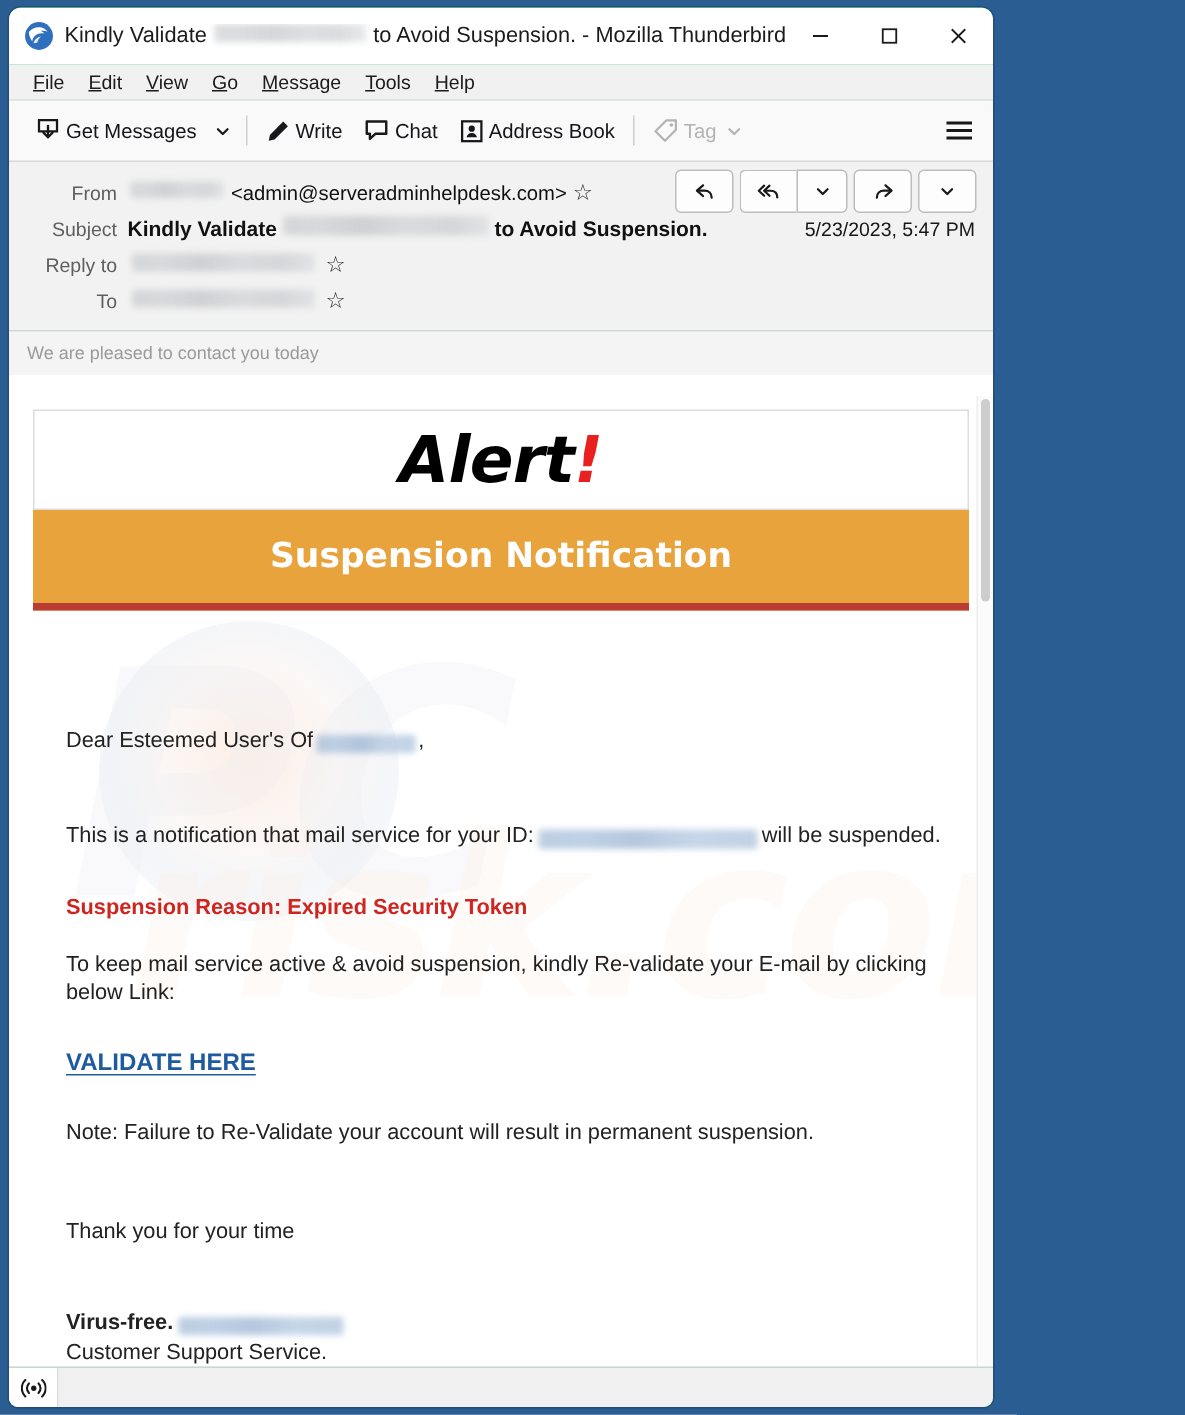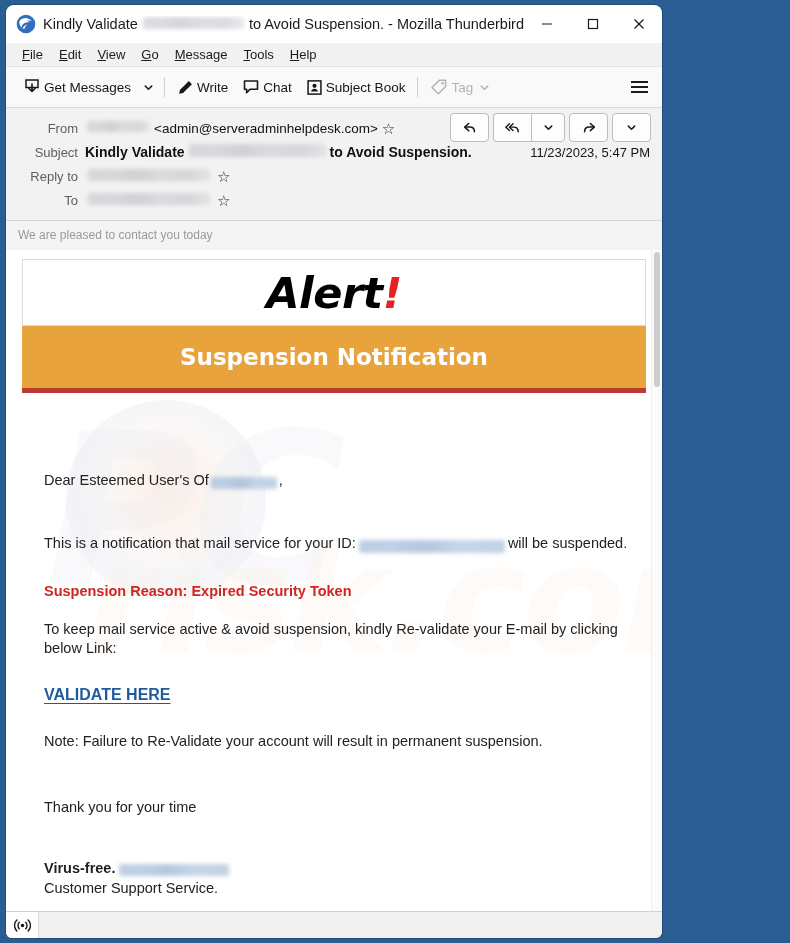--- a/index.html
+++ b/index.html
@@ -216,20 +216,21 @@
   .rbtn-pair .rbtn:last-child { border-radius: 0 4px 4px 0; min-width: 22px; }
 
   
   .msg-body {
     flex: 1 1 auto;
     position: relative;
     overflow: hidden;
     background: #ffffff;
     display: flex;
     flex-direction: column;
+    gap: 14px;
   }
   .preview-line {
     background: #f4f4f4;
     color: #9a9a9a;
     font-size: 12px;
     padding: 7px 0 8px 12px;
     flex: 0 0 auto;
   }
   .mail-scroll {
     flex: 1 1 auto;
@@ -445,21 +446,21 @@
         <path d="M2.5 3h13v8.2H8.2L4.6 14.6v-3.4H2.5z" fill="none" stroke="#18181b" stroke-width="1.6" stroke-linejoin="round"></path>
       </svg>
       <span>Chat</span>
     </div>
     <div class="tool-btn">
       <svg width="17" height="17" viewBox="0 0 18 18">
         <rect x="2.2" y="2" width="13.6" height="14" fill="none" stroke="#18181b" stroke-width="1.6"></rect>
         <circle cx="9" cy="7.2" r="2.2" fill="#18181b"></circle>
         <path d="M5.3 13.3c.5-2 1.9-3 3.7-3s3.2 1 3.7 3z" fill="#18181b"></path>
       </svg>
-      <span>Subject Book</span>
+      <span>Address Book</span>
     </div>
     <div class="tool-sep"></div>
     <div class="tool-btn disabled">
       <svg width="18" height="18" viewBox="0 0 18 18">
         <path d="M9.3 2.2H15.6v6.3l-7.3 7.3L2 9.5z" fill="none" stroke="#b3b3b3" stroke-width="1.5" stroke-linejoin="round"></path>
         <circle cx="12.6" cy="5.3" r="1.2" fill="#b3b3b3"></circle>
       </svg>
       <span>Tag</span>
       <svg width="11" height="11" viewBox="0 0 12 12" style="margin-left:3px">
         <path d="M2.5 4.5L6 8l3.5-3.5" fill="none" stroke="#b3b3b3" stroke-width="1.6" stroke-linecap="round" stroke-linejoin="round"></path>
@@ -502,21 +503,21 @@
     </div>
 
     <div class="hdr-row">
       <div class="hdr-label">To</div>
       <div class="hdr-value">
         <span class="redact to-red"></span>
         <span class="star">☆</span>
       </div>
     </div>
 
-    <div class="hdr-date">11/23/2023, 5:47 PM</div>
+    <div class="hdr-date">5/23/2023, 5:47 PM</div>
 
     <div class="reply-group">
       <div class="rbtn">
         <svg width="16" height="16" viewBox="0 0 18 18">
           <path d="M7.5 4L3 8l4.5 4" fill="none" stroke="#18181b" stroke-width="1.7" stroke-linecap="round" stroke-linejoin="round"></path>
           <path d="M3.4 8h5.2c3.2 0 5.4 1.9 5.4 5.3" fill="none" stroke="#18181b" stroke-width="1.7" stroke-linecap="round"></path>
         </svg>
       </div>
       <div class="rbtn-pair">
         <div class="rbtn">

